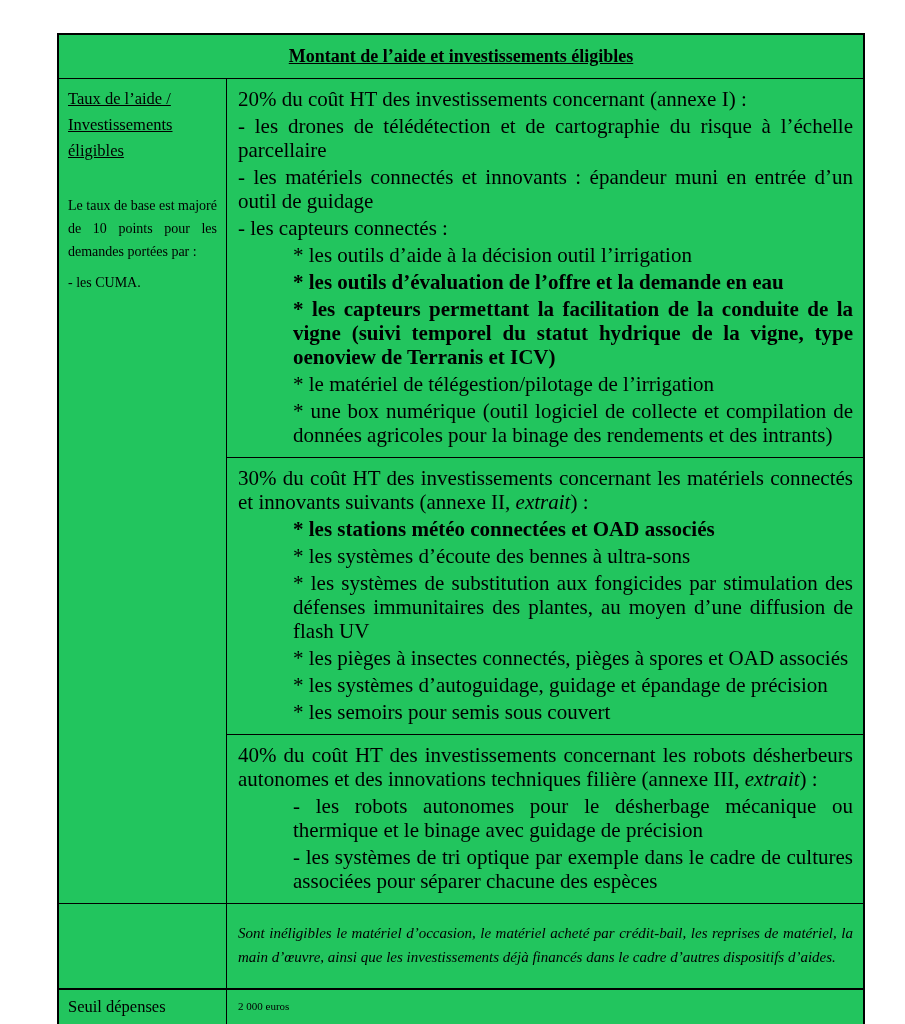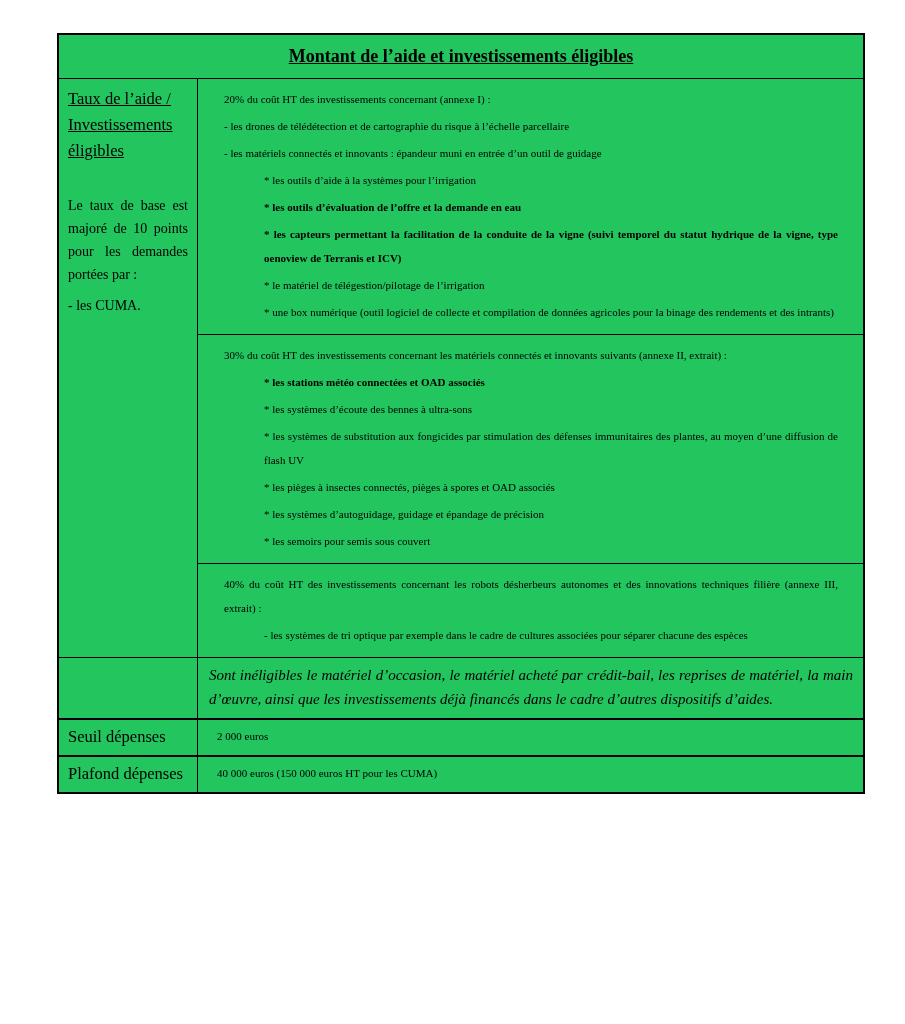--- a/index.html
+++ b/index.html
@@ -33,21 +33,21 @@
     height: 43px;
     border-bottom: 1.5px solid #000;
   }
   .doc-title {
     font-weight: bold;
     font-size: 18px;
     text-decoration: underline;
   }
   .cell { box-sizing: border-box; }
   .cell.left {
-    width: 139px;
+    width: 168px;
     flex-shrink: 0;
     border-right: 1.5px solid #000;
     padding: 7px 9px;
   }
   .cell.right {
     flex: 1;
     min-width: 0;
   }
   .left-header {
     font-size: 16.5px;
@@ -57,38 +57,38 @@
   }
   .left-note {
     font-size: 14px;
     line-height: 23px;
     text-align: justify;
     margin: 8px 0;
   }
   .section { padding: 5px 10px 7px 11px; }
   .section + .section { border-top: 1.5px solid #000; }
   .para {
-    font-size: 11px;
+    font-size: 21px;
     line-height: 24px;
     text-align: justify;
-    margin: 3px 15px;
+    margin: 3px 0;
   }
   .sub { margin-left: 55px; }
   .bold { font-weight: bold; }
-  .italic { }
+  .italic { font-style: italic; }
   .note-row { border-top: 1.5px solid #000; }
   .note-cell { padding: 3px 10px 5px 11px; }
   .ineligible {
     font-style: italic;
     font-size: 15px;
     line-height: 24px;
     text-align: justify;
-    margin: 2px 0;
+    margin: 14px 0;
   }
-  .money-row { border-top: 2.5px solid #000; gap: 8px; }
+  .money-row { border-top: 2.5px solid #000; }
   .money-row .cell { padding: 5px 9px 7px; }
   .money-label { font-size: 16.5px; line-height: 23px; display: block; }
   .money-value { font-size: 11px; line-height: 23px; display: block; padding-left: 2px; }
 </style>
 </head>
 <body>
 
 <div class="page">
   <div class="doc-table">
 
@@ -102,39 +102,41 @@
         <p class="left-note">Le taux de base est majoré de 10 points pour les demandes portées par&nbsp;:</p>
         <p class="left-note">- les CUMA.</p>
       </div>
 
       <div class="cell right">
 
         <div class="section">
           <p class="para">20% du coût HT des investissements concernant (annexe I)&nbsp;:</p>
           <p class="para">- les drones de télédétection et de cartographie du risque à l’échelle parcellaire</p>
           <p class="para">- les matériels connectés et innovants : épandeur muni en entrée d’un outil de guidage</p>
-          <p class="para sub">* les outils d’aide à la systèmes pour l’irrigation</p>
+          <p class="para">- les capteurs connectés&nbsp;:</p>
+          <p class="para sub">* les outils d’aide à la décision outil l’irrigation</p>
           <p class="para sub bold">* les outils d’évaluation de l’offre et la demande en eau</p>
           <p class="para sub bold">* les capteurs permettant la facilitation de la conduite de la vigne (suivi temporel du statut hydrique de la vigne, type oenoview de Terranis et ICV)</p>
           <p class="para sub">* le matériel de télégestion/pilotage de l’irrigation</p>
           <p class="para sub">* une box numérique (outil logiciel de collecte et compilation de données agricoles pour la binage des rendements et des intrants)</p>
         </div>
 
         <div class="section">
           <p class="para"><span>30% du coût HT des investissements concernant les matériels connectés et innovants suivants (annexe II, </span><span class="italic">extrait</span><span>)&nbsp;:</span></p>
           <p class="para sub bold">* les stations météo connectées et OAD associés</p>
           <p class="para sub">* les systèmes d’écoute des bennes à ultra-sons</p>
           <p class="para sub">* les systèmes de substitution aux fongicides par stimulation des défenses immunitaires des plantes, au moyen d’une diffusion de flash UV</p>
           <p class="para sub">* les pièges à insectes connectés, pièges à spores et OAD associés</p>
           <p class="para sub">* les systèmes d’autoguidage, guidage et épandage de précision</p>
           <p class="para sub">* les semoirs pour semis sous couvert</p>
         </div>
 
         <div class="section">
           <p class="para"><span>40% du coût HT des investissements concernant les robots désherbeurs autonomes et des innovations techniques filière (annexe III, </span><span class="italic">extrait</span><span>)&nbsp;:</span></p>
+          <p class="para sub">- les robots autonomes pour le désherbage mécanique ou thermique et le binage avec guidage de précision</p>
           <p class="para sub">- les systèmes de tri optique par exemple dans le cadre de cultures associées pour séparer chacune des espèces</p>
         </div>
 
       </div>
     </div>
 
     <div class="row note-row">
       <div class="cell left"></div>
       <div class="cell right note-cell">
         <p class="ineligible">Sont inéligibles le matériel d’occasion, le matériel acheté par crédit-bail, les reprises de matériel, la main d’œuvre, ainsi que les investissements déjà financés dans le cadre d’autres dispositifs d’aides.</p>

